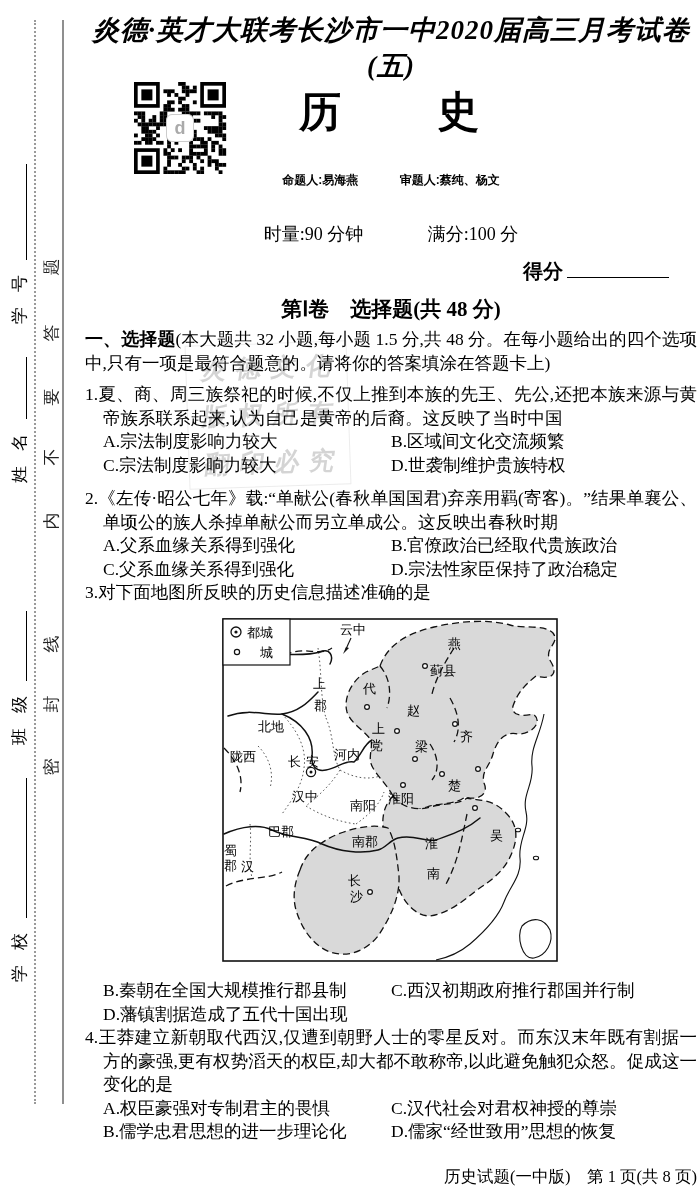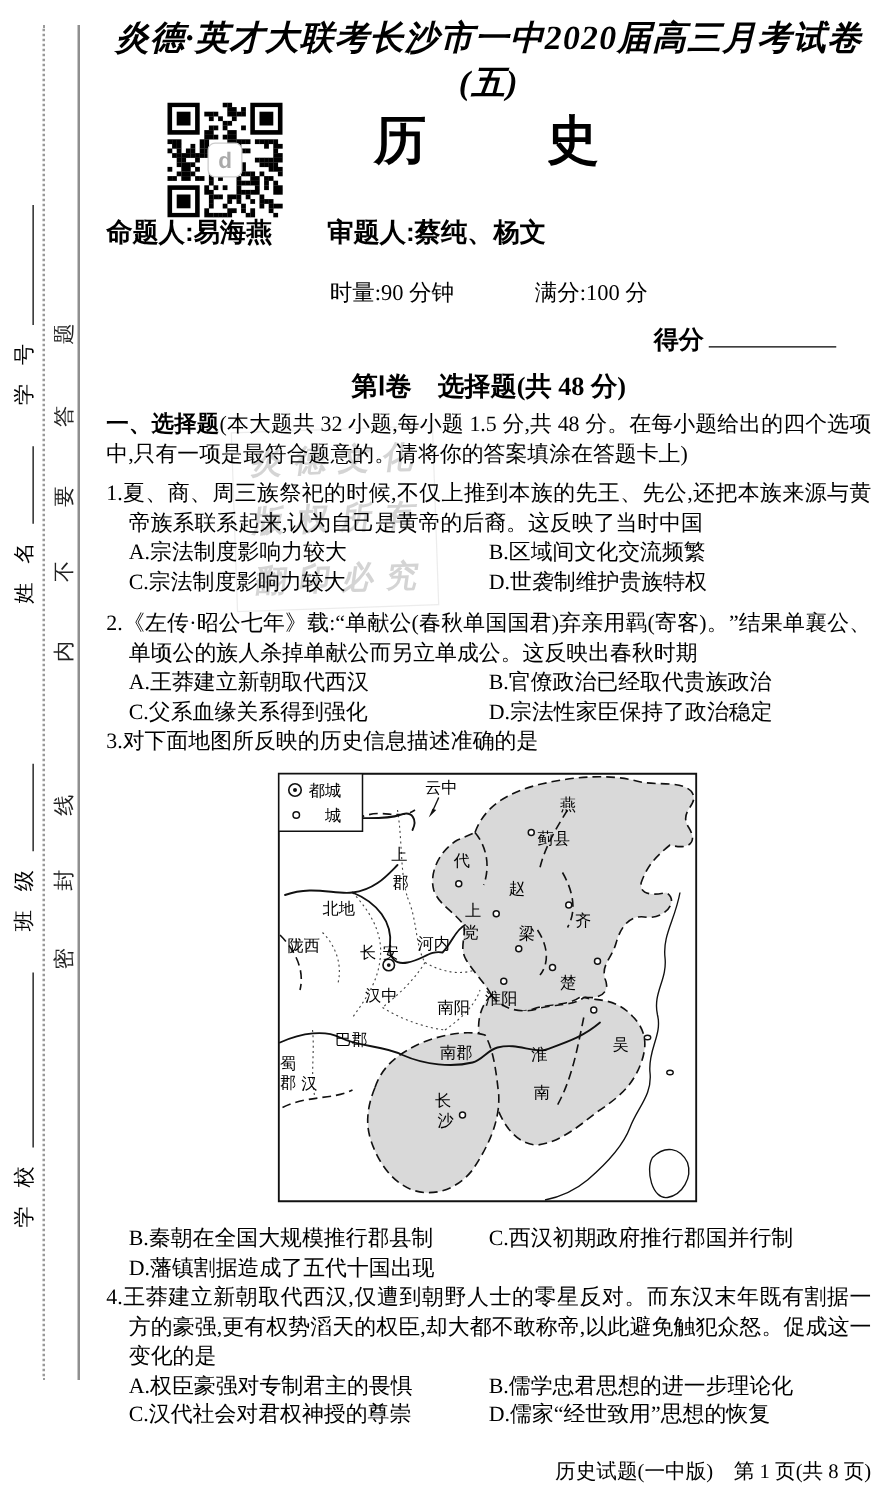--- a/index.html
+++ b/index.html
@@ -25,22 +25,22 @@
   .exam-title{position:absolute;left:85px;top:12px;width:612px;text-align:center;
               font-size:27px;font-weight:bold;font-style:italic;letter-spacing:1px;}
   .qr{position:absolute;left:133px;top:82px;width:94px;height:92px;}
   .qr svg{width:94px;height:92px;display:block;}
   .qr-logo{position:absolute;left:50%;top:50%;width:26px;height:26px;transform:translate(-50%,-50%);
            background:#fff;border:1px solid #ccc;border-radius:6px;display:flex;align-items:center;
            justify-content:center;font-family:"Liberation Sans",sans-serif;font-weight:bold;
            font-size:18px;color:#aaa;}
   .subject{position:absolute;left:85px;top:84px;width:612px;text-align:center;
            font-size:42px;font-weight:900;letter-spacing:4px;}
-  .persons{position:absolute;left:85px;top:172px;width:612px;text-align:left;
-           font-family:"Liberation Sans",sans-serif;font-weight:bold;font-size:21px;}
+  .persons{position:absolute;left:85px;top:172px;width:612px;text-align:center;
+           font-family:"Liberation Sans",sans-serif;font-weight:bold;font-size:12px;}
   .persons span + span{margin-left:38px;}
   .meta{position:absolute;left:85px;top:222px;width:612px;text-align:center;font-size:18px;}
   .meta span + span{margin-left:60px;}
   .score{position:absolute;left:523px;top:258px;font-family:"Liberation Sans",sans-serif;
          font-weight:bold;font-size:20px;}
   .score-line{display:inline-block;width:102px;height:17px;border-bottom:1.6px solid #000;
               margin-left:4px;}
   
   .watermark{position:absolute;left:187px;top:343px;width:160px;height:142px;
              border:1px solid #e0e0e0;display:flex;flex-direction:column;justify-content:space-around;
@@ -355,40 +355,40 @@
         <div class="opts">
           <span>A.宗法制度影响力较大</span>
           <span>B.区域间文化交流频繁</span>
           <span>C.宗法制度影响力较大</span>
           <span>D.世袭制维护贵族特权</span>
         </div>
       </div>
       <div class="q" style="top: 487px;">
         <p class="stem"><span>2.</span><span>《左传·昭公七年》载:“单献公(春秋单国国君)弃亲用羁(寄客)。”结果单襄公、单顷公的族人杀掉单献公而另立单成公。这反映出春秋时期</span></p>
         <div class="opts">
-          <span>A.王莽建立新朝取代西汉</span>
+          <span>A.父系血缘关系得到强化</span>
           <span>B.官僚政治已经取代贵族政治</span>
           <span>C.父系血缘关系得到强化</span>
           <span>D.宗法性家臣保持了政治稳定</span>
         </div>
       </div>
       <div class="q" style="top: 581px;">
         <p class="stem"><span>3.</span><span>对下面地图所反映的历史信息描述准确的是</span></p>
         <div class="opts" style="position: absolute; top: 398px; left: 0px; right: 0px;">
           <span>B.秦朝在全国大规模推行郡县制</span>
           <span>C.西汉初期政府推行郡国并行制</span>
           <span>D.藩镇割据造成了五代十国出现</span>
         </div>
       </div>
       <div class="q" style="top: 1026px;">
         <p class="stem"><span>4.</span><span>王莽建立新朝取代西汉,仅遭到朝野人士的零星反对。而东汉末年既有割据一方的豪强,更有权势滔天的权臣,却大都不敢称帝,以此避免触犯众怒。促成这一变化的是</span></p>
         <div class="opts">
           <span>A.权臣豪强对专制君主的畏惧</span>
+          <span>C.汉代社会对君权神授的尊崇</span>
           <span>B.儒学忠君思想的进一步理论化</span>
-          <span>C.汉代社会对君权神授的尊崇</span>
           <span>D.儒家“经世致用”思想的恢复</span>
         </div>
       </div>
     </div>
 
   <div class="map-box">
     <svg viewBox="0 0 336 344">
       <rect class="map-border" x="1" y="1" width="334" height="342"></rect>
       <g id="map-fills">
         <path class="map-fill" d="M158,48 C166,26 186,15 212,9 C238,3 266,1 288,7 C303,11 322,6 331,15 C339,26 320,30 329,44 C337,57 328,62 314,58 C303,67 296,74 291,88 C289,97 299,99 311,96 C321,102 312,116 296,116 C283,113 275,122 271,136 C267,150 259,153 262,165 C267,176 257,183 243,179 C233,187 217,185 205,189 C191,194 177,190 171,178 C165,167 157,160 151,150 C145,140 151,132 149,122 C141,111 129,106 125,94 C121,80 130,62 144,54 Z"></path>

